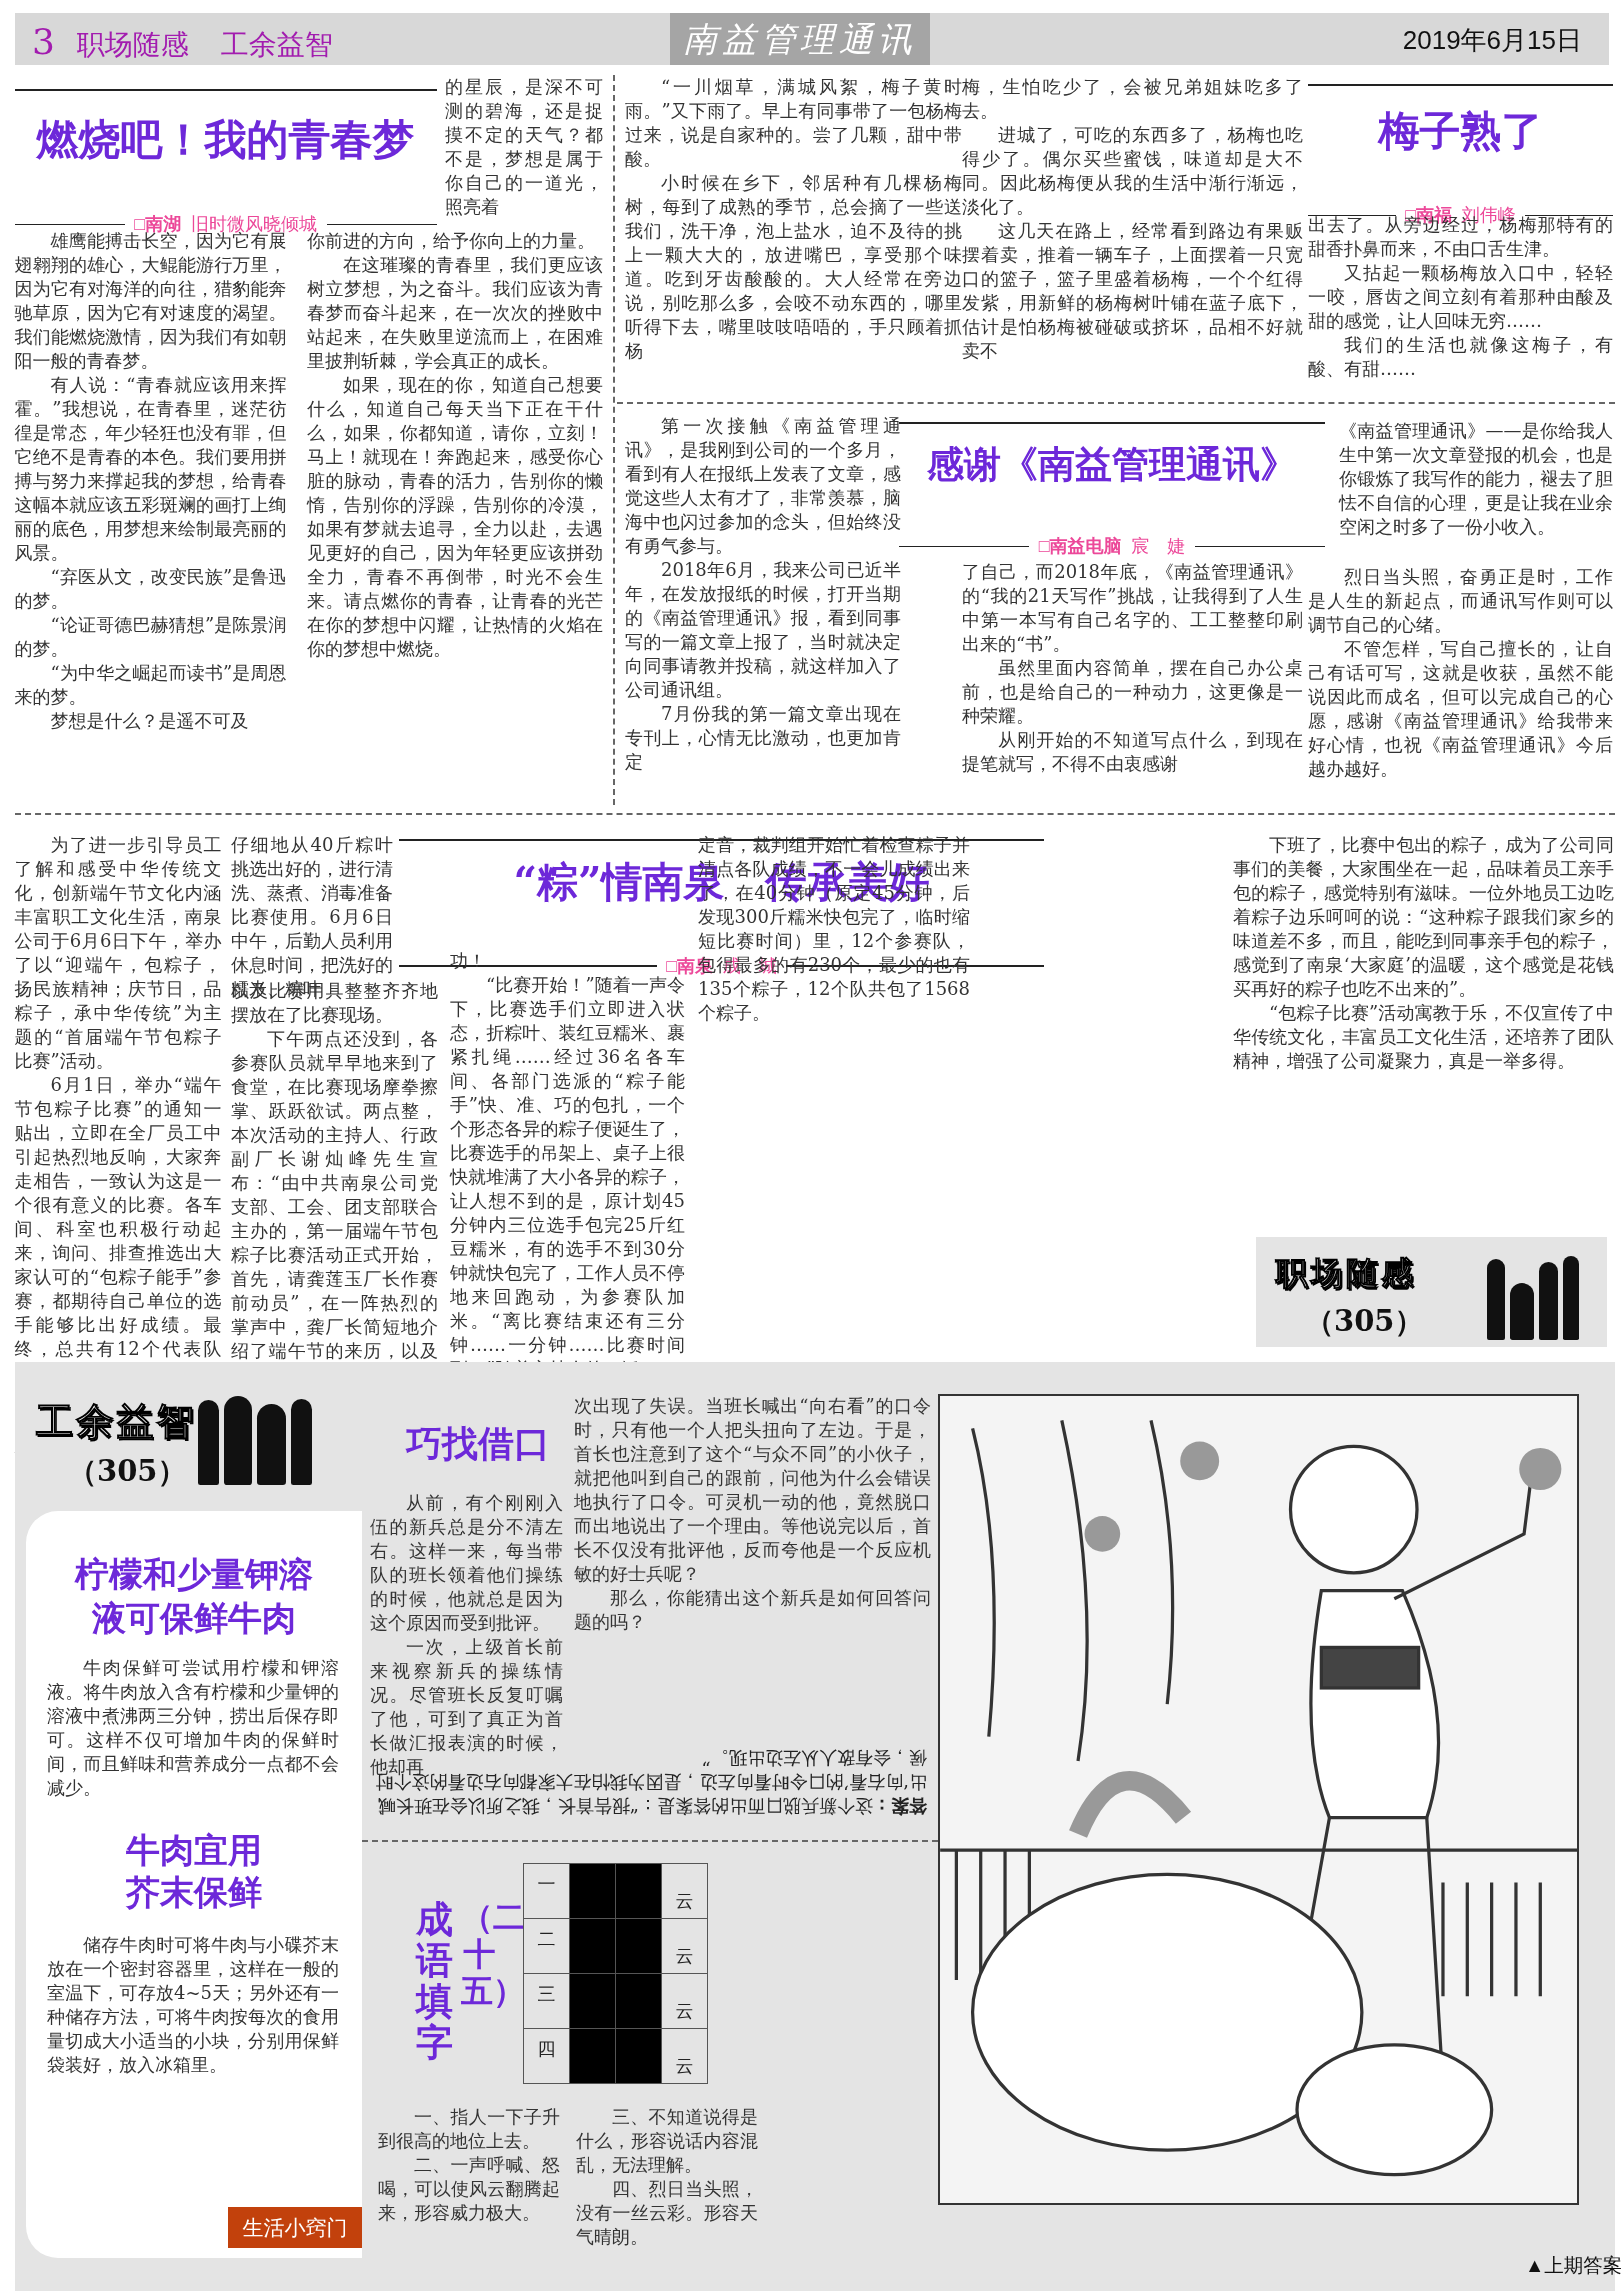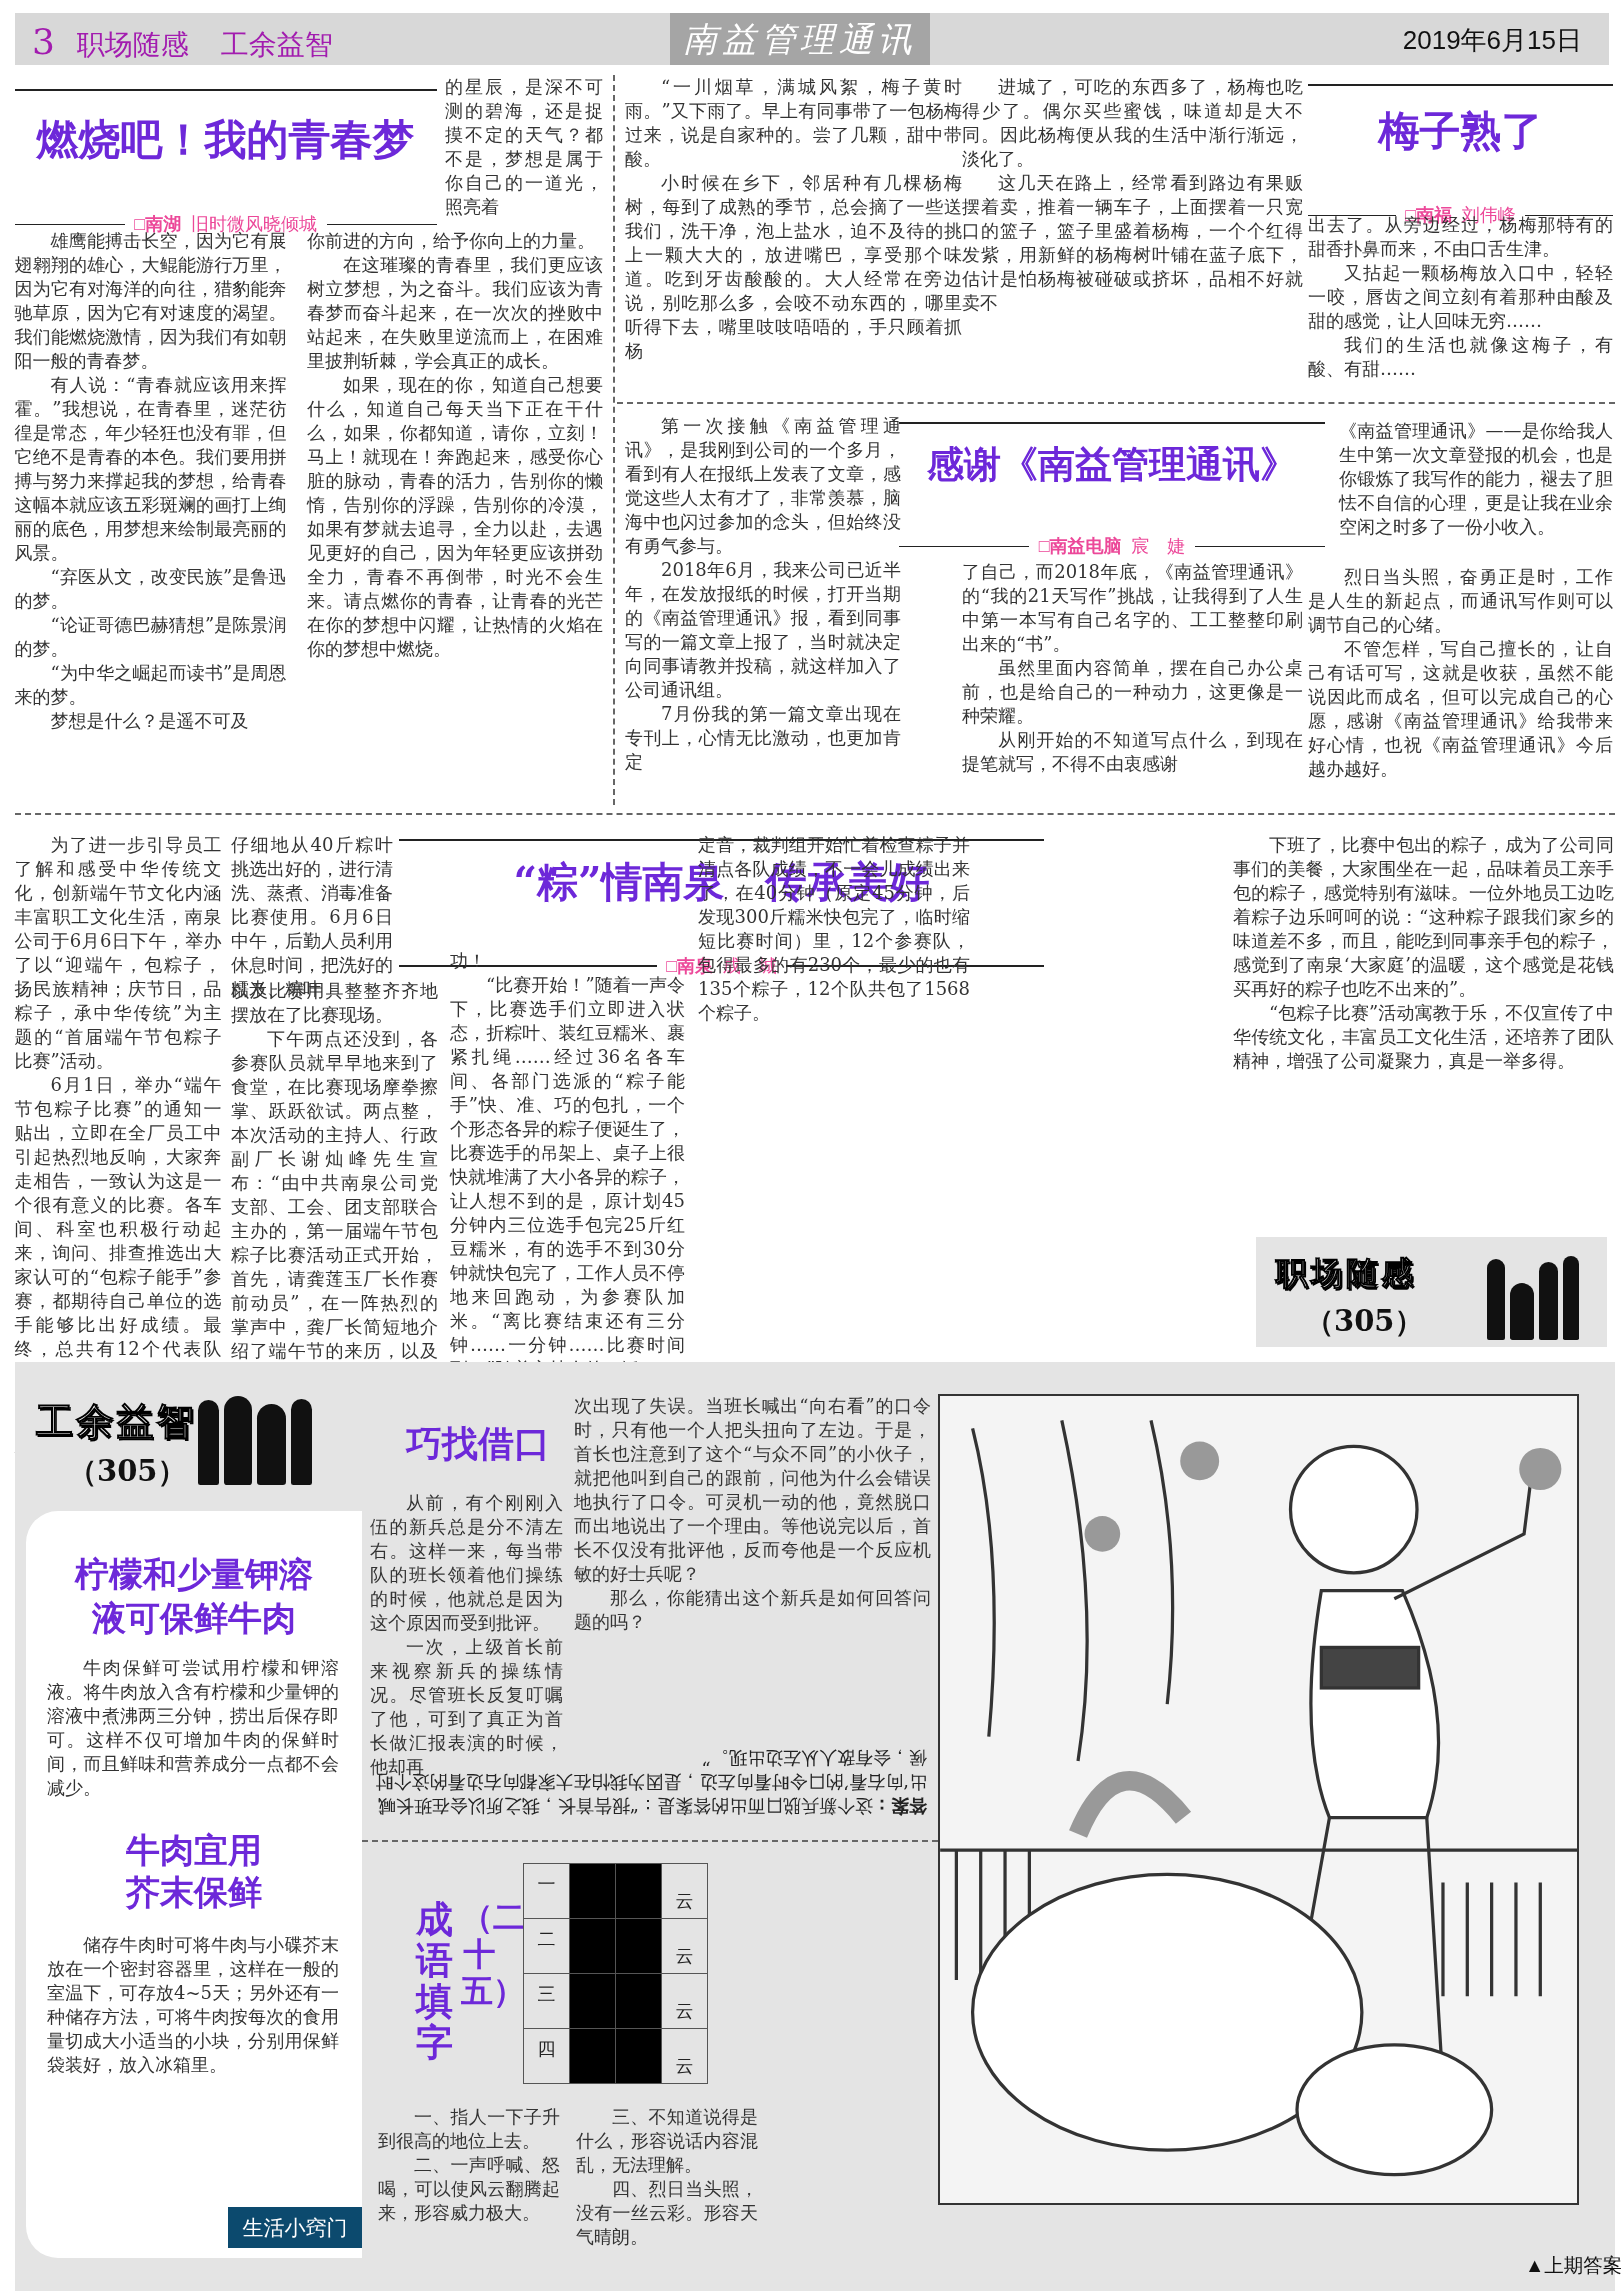--- a/index.html
+++ b/index.html
@@ -72,20 +72,21 @@
   <p>在这璀璨的青春里，我们更应该树立梦想，为之奋斗。我们应该为青春梦而奋斗起来，在一次次的挫败中站起来，在失败里逆流而上，在困难里披荆斩棘，学会真正的成长。</p>
   <p>如果，现在的你，知道自己想要什么，知道自己每天当下正在干什么，如果，你都知道，请你，立刻！马上！就现在！奔跑起来，感受你心脏的脉动，青春的活力，告别你的懒惰，告别你的浮躁，告别你的冷漠，如果有梦就去追寻，全力以赴，去遇见更好的自己，因为年轻更应该拼劲全力，青春不再倒带，时光不会生来。请点燃你的青春，让青春的光芒在你的梦想中闪耀，让热情的火焰在你的梦想中燃烧。</p>
 </div>
 <div class="abs vdash" style="left:613px;top:75px;height:730px;"></div>
 
 <div class="abs col" style="left:625px;top:75px;width:337px;">
   <p>“一川烟草，满城风絮，梅子黄时雨。”又下雨了。早上有同事带了一包杨梅过来，说是自家种的。尝了几颗，甜中带酸。</p>
   <p>小时候在乡下，邻居种有几棵杨梅树，每到了成熟的季节，总会摘了一些送我们，洗干净，泡上盐水，迫不及待的挑上一颗大大的，放进嘴巴，享受那个味道。吃到牙齿酸酸的。大人经常在旁边说，别吃那么多，会咬不动东西的，哪里听得下去，嘴里吱吱唔唔的，手只顾着抓杨</p>
 </div>
 <div class="abs col" style="left:962px;top:75px;width:341px;">
+  <p class="noind">梅，生怕吃少了，会被兄弟姐妹吃多了去。</p>
   <p>进城了，可吃的东西多了，杨梅也吃得少了。偶尔买些蜜饯，味道却是大不同。因此杨梅便从我的生活中渐行渐远，淡化了。</p>
   <p>这几天在路上，经常看到路边有果贩摆着卖，推着一辆车子，上面摆着一只宽口的篮子，篮子里盛着杨梅，一个个红得发紫，用新鲜的杨梅树叶铺在蓝子底下，估计是怕杨梅被碰破或挤坏，品相不好就卖不</p>
 </div>
 <div class="abs" style="left:1308px;top:84px;width:305px;">
   <div class="rule"></div>
   <div class="title" style="font-size:41px;margin:18px 0 18px;">梅子熟了</div>
   <div class="byline">
     <span class="line"></span>
       <b>□南福</b>
       <span>刘伟峰</span>
@@ -193,21 +194,21 @@
   <div class="col" style="padding:16px 23px 0 21px;">
     <p>牛肉保鲜可尝试用柠檬和钾溶液。将牛肉放入含有柠檬和少量钾的溶液中煮沸两三分钟，捞出后保存即可。这样不仅可增加牛肉的保鲜时间，而且鲜味和营养成分一点都不会减少。</p>
   </div>
   <div class="title" style="font-size:34px;line-height:42px;margin-top:29px;">
     <div>牛肉宜用</div>
     <div>芥末保鲜</div>
   </div>
   <div class="col" style="padding:19.5px 23px 0 21px;">
     <p>储存牛肉时可将牛肉与小碟芥末放在一个密封容器里，这样在一般的室温下，可存放4~5天；另外还有一种储存方法，可将牛肉按每次的食用量切成大小适当的小块，分别用保鲜袋装好，放入冰箱里。</p>
   </div>
-  <div class="abs" style="right:0;bottom:9.7px;background:#0c4a6e;color:#fff;font-size:21px;padding:6.5px 14.6px;">生活小窍门</div>
+  <div class="abs" style="right:0;bottom:9.7px;background:#c2410c;color:#fff;font-size:21px;padding:6.5px 14.6px;">生活小窍门</div>
 </div>
 
 <div class="abs title" style="left:406px;top:1420px;font-size:36px;">巧找借口</div>
 <div class="abs col" style="left:370px;top:1491px;width:193px;">
   <p>从前，有个刚刚入伍的新兵总是分不清左右。这样一来，每当带队的班长领着他们操练的时候，他就总是因为这个原因而受到批评。</p>
   <p>一次，上级首长前来视察新兵的操练情况。尽管班长反复叮嘱了他，可到了真正为首长做汇报表演的时候，他却再</p>
 </div>
 <div class="abs col" style="left:574px;top:1394px;width:357px;">
   <p class="noind">次出现了失误。当班长喊出“向右看”的口令时，只有他一个人把头扭向了左边。于是，首长也注意到了这个“与众不同”的小伙子，就把他叫到自己的跟前，问他为什么会错误地执行了口令。可灵机一动的他，竟然脱口而出地说出了一个理由。等他说完以后，首长不仅没有批评他，反而夸他是一个反应机敏的好士兵呢？</p>
   <p>那么，你能猜出这个新兵是如何回答问题的吗？</p>

